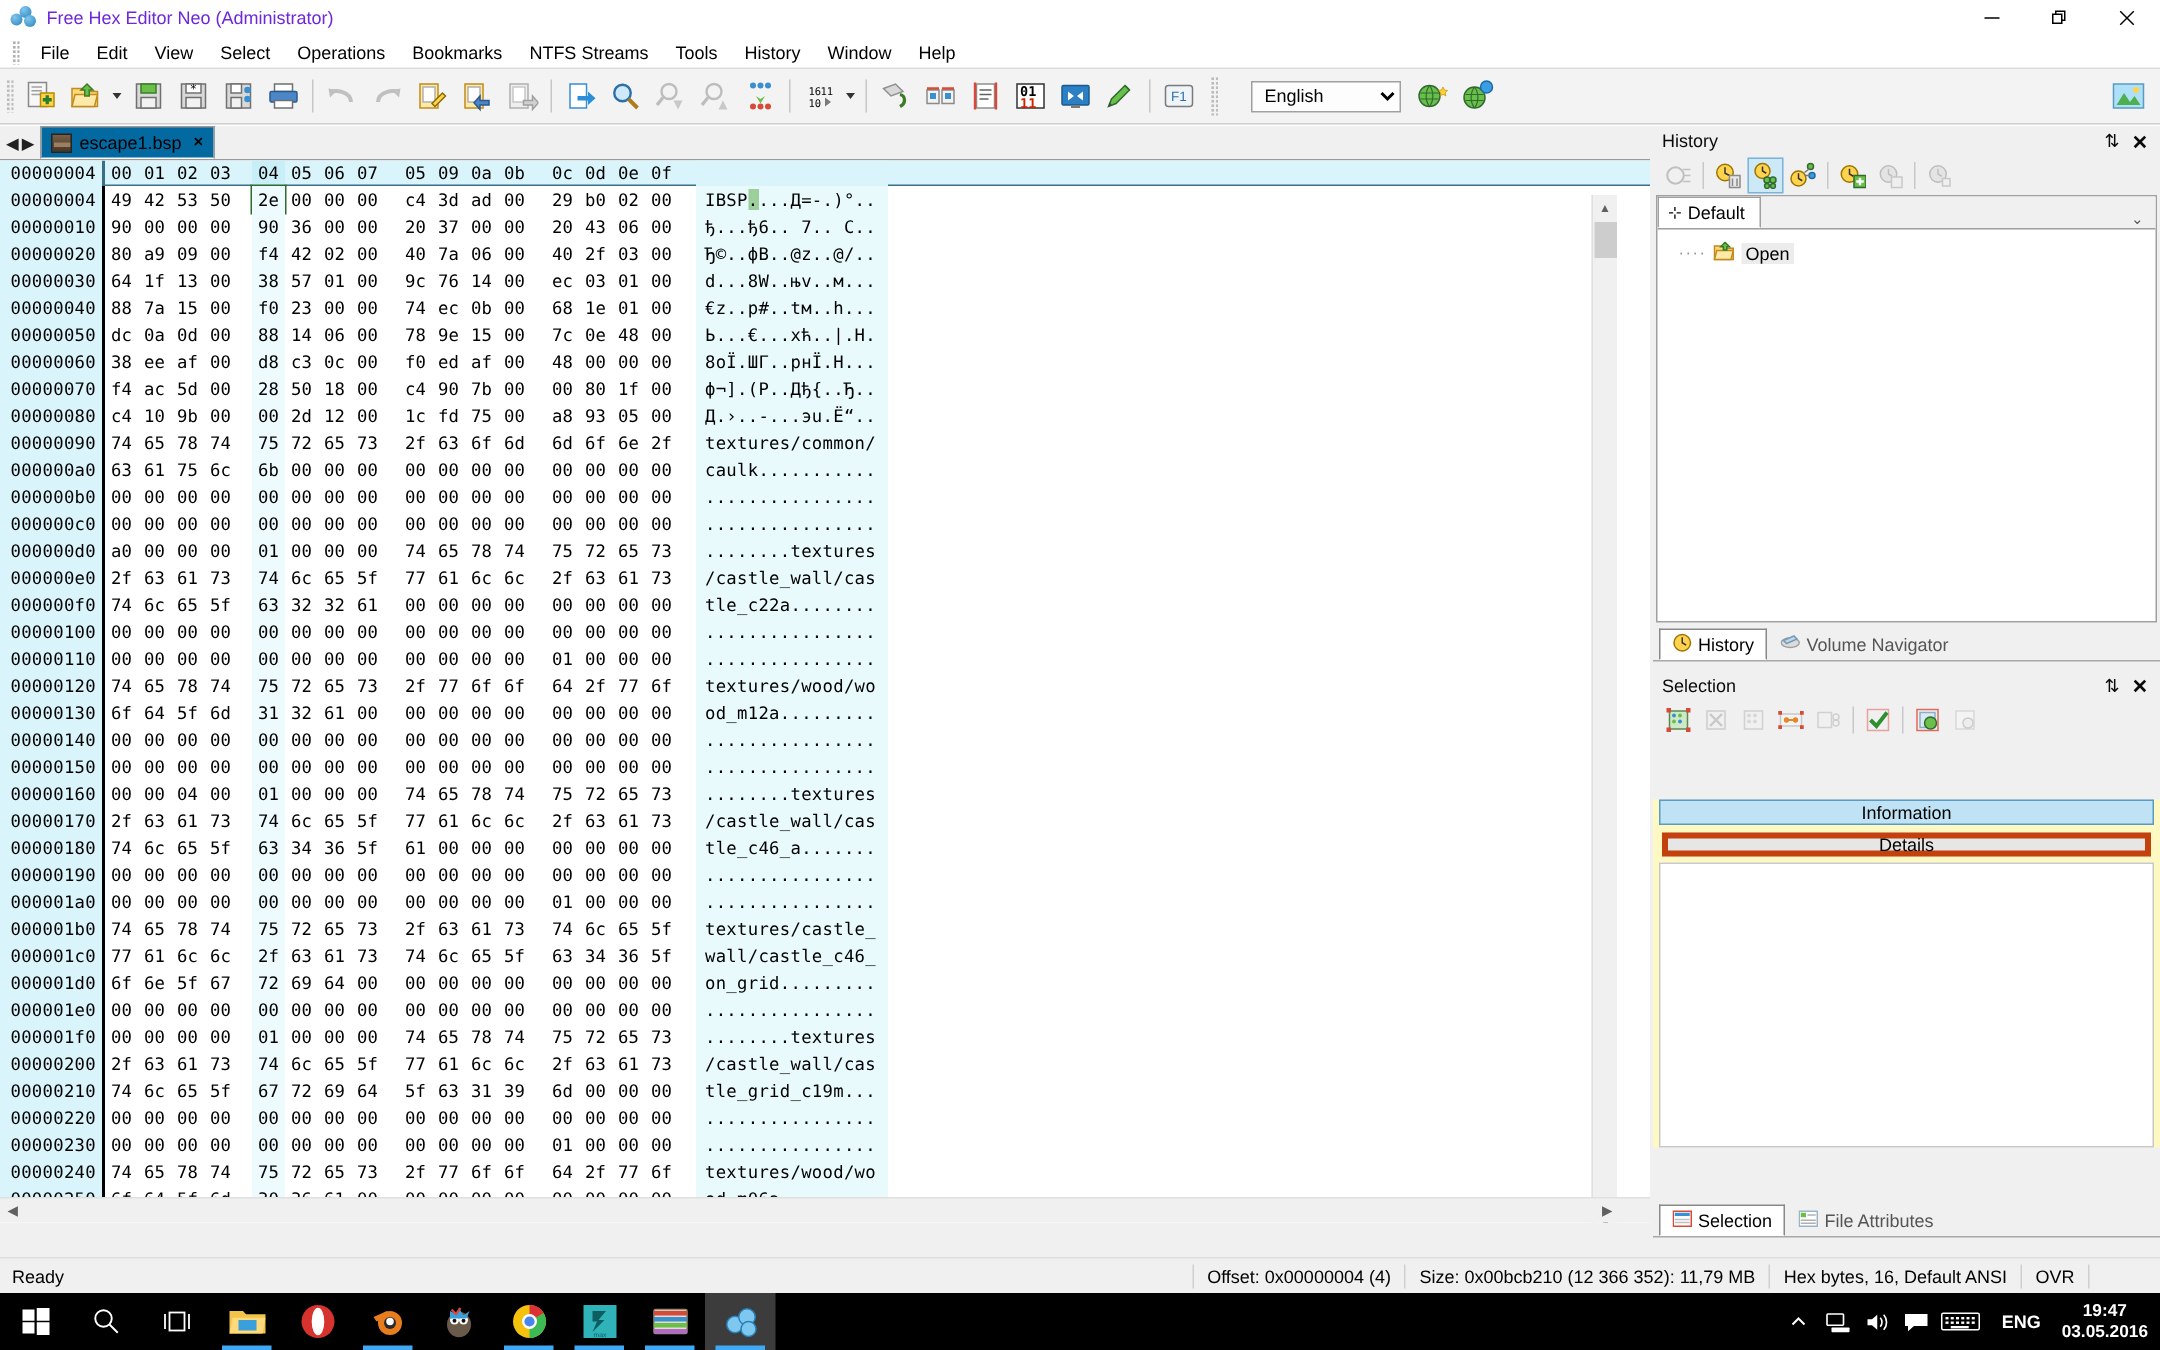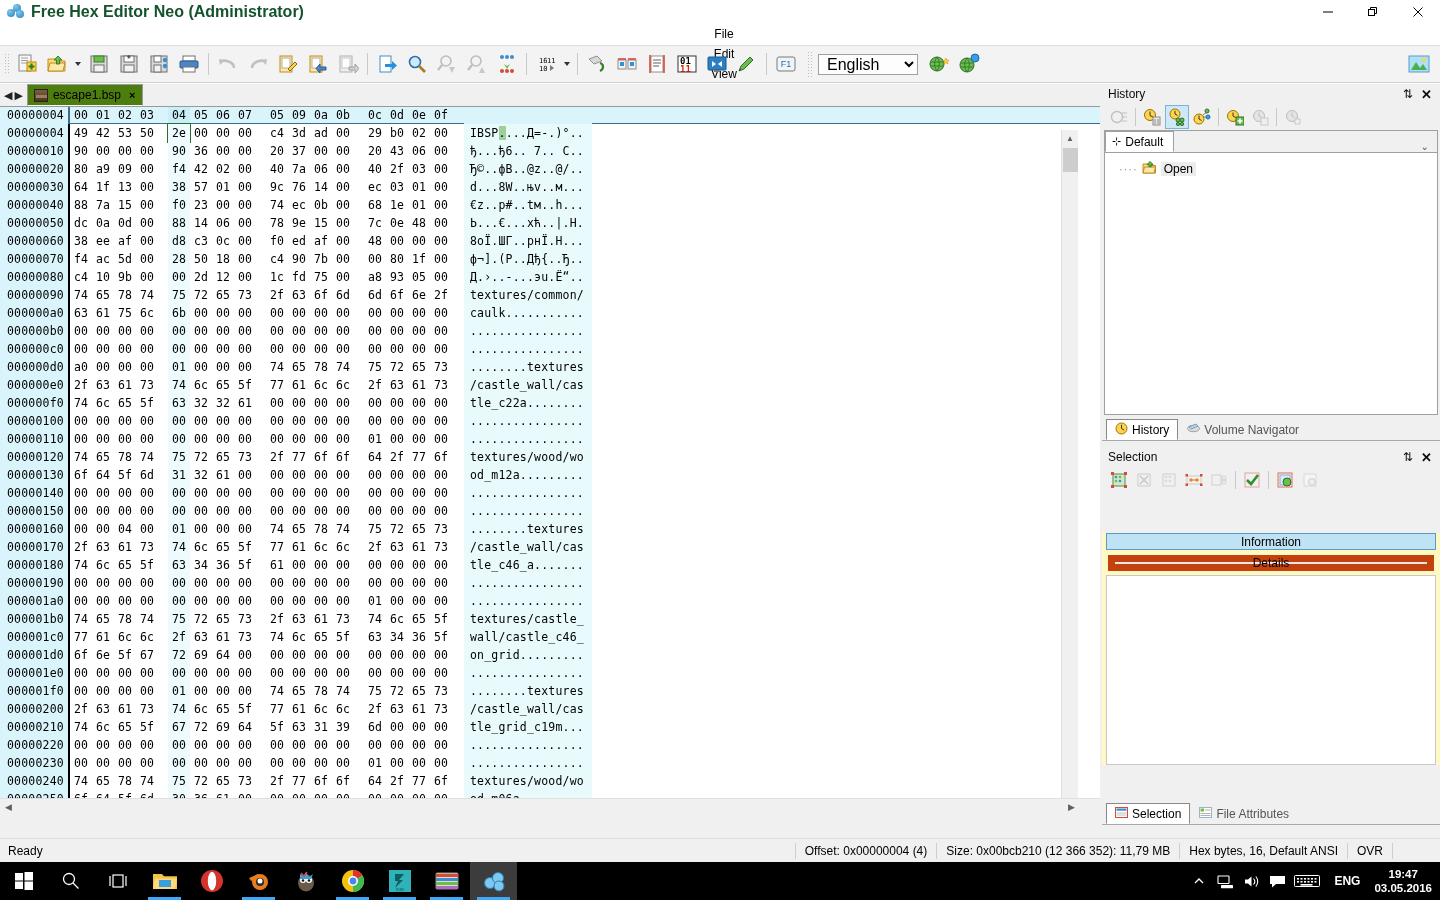--- a/index.html
+++ b/index.html
@@ -17,35 +17,34 @@
   .titlebar {
     height: 24px; background: #ffffff;
     display: flex; align-items: center;
     border-bottom: none;
   }
   .title-icon { width: 18px; height: 16px; margin-left: 7px; margin-right: 6px; position: relative; }
   .tri-ball { position: absolute; border-radius: 50%; background: radial-gradient(circle at 35% 30%, #7ec8f0, #2a7fb8); }
   .tb1 { width: 8px; height: 8px; left: 0px; top: 5px; }
   .tb2 { width: 8px; height: 8px; left: 6px; top: 0px; }
   .tb3 { width: 8px; height: 8px; left: 9px; top: 6px; }
-  .title-text { font-size: 16px; color: #14532d; font-weight: bold; }
+  .title-text { font-size: 12px; color: #6d28d9; }
   .win-controls { margin-left: auto; display: flex; height: 24px; }
   .win-btn {
     width: 45px; height: 24px; display: flex; align-items: center; justify-content: center;
     font-size: 13px; color: #000; font-family: "Liberation Sans", sans-serif;
   }
   .win-btn svg { display: block; }
 
   
   .menubar {
     height: 22px; background: #ffffff;
     display: flex; align-items: center;
     padding-left: 8px;
     border-bottom: 1px solid #dcdcdc;
-    flex-direction: column;
   }
   .menu-grip { width: 5px; height: 16px; margin-right: 5px;
     background-image: radial-gradient(#b0b0b0 40%, transparent 41%);
     background-size: 3px 3px; }
   .menu-item { padding: 3px 9px; font-size: 12px; color: #000; cursor: default; }
 
   
   .toolbar {
     height: 37px; background: #f3f3f3;
     display: flex; align-items: center;
@@ -54,21 +53,21 @@
   }
   .tb-grip { width: 5px; height: 22px; margin-right: 3px;
     background-image: radial-gradient(#bdbdbd 40%, transparent 41%);
     background-size: 3px 3px; }
   .tbtn { width: 30px; height: 30px; display: flex; align-items: center; justify-content: center;
     position: relative; border: 1px solid transparent; border-radius: 2px; }
   .tsep { width: 1px; height: 22px; background: #c8c8c8; margin: 0 4px; }
   .tcaret { width: 12px; height: 30px; display:flex; align-items:center; justify-content:center; }
   .tcaret i { border-left: 3px solid transparent; border-right: 3px solid transparent; border-top: 4px solid #333; }
   .lang-select {
-    margin-left: 0; width: 100px; height: 21px; font-size: 16px;
+    margin-left: 16px; width: 100px; height: 21px; font-size: 12px;
     font-family: "Liberation Sans", sans-serif;
     background: #fdfdfd; border: 1px solid #a0a0a0;
     padding-left: 4px;
   }
   .tb-right-sep { width: 5px; height: 26px; margin: 0 6px;
     background-image: radial-gradient(#bdbdbd 40%, transparent 41%);
     background-size: 3px 3px; }
   .toolbar-spacer { flex: 1; }
 
   
@@ -78,21 +77,21 @@
   .doc-tabstrip {
     position: absolute; top: 0; left: 0; width: 1100px; height: 23px;
     background: #f0f0f0; display: flex; align-items: flex-end;
     border-bottom: 1px solid #999;
   }
   .nav-arrows { display: flex; align-items: center; height: 22px; padding: 0 4px; gap: 2px; }
   .nav-arrows span { font-size: 11px; color: #222; }
   .doc-tab {
     display: flex; align-items: center; gap: 5px;
     height: 22px; padding: 0 7px 0 6px;
-    background: #4d7c0f; border: 1px solid #999; border-bottom: 1px solid #fff;
+    background: #0369a1; border: 1px solid #999; border-bottom: 1px solid #fff;
     font-size: 12px;
   }
   .doc-tab .tab-thumb {
     width: 14px; height: 13px;
     background: linear-gradient(#7a5f46, #4a3524);
     border: 1px solid #2e2218;
     position: relative; overflow: hidden;
   }
   .doc-tab .tab-thumb::after {
     content: ''; position: absolute; left: 1px; top: 5px; width: 11px; height: 3px;
@@ -195,21 +194,21 @@
   .sel-body { background: #fef9c3; margin-top: 40px; }
   .info-band {
     margin: 4px 4px 0 4px; height: 17px; background: #bfe2f5; border: 1px solid #5a9bc4;
     display: flex; align-items: center; justify-content: center; font-size: 12px;
   }
   .info-table { margin: 3px 6px 0 6px; border: 1px solid #b5b5b5; background: #ffffff; }
   .info-table table { border-collapse: collapse; width: 100%; font-size: 12px; }
   .info-table td { padding: 1px 5px; border-right: 1px solid #dadada; height: 17px; }
   .info-table tr td:last-child { border-right: none; }
   .details-band {
-    margin: 5px 6px 0 6px; height: 16px; background: #e6e6e6; border: 7px solid #c2410c;
+    margin: 5px 6px 0 6px; height: 16px; background: #e6e6e6; border: 4px solid #c2410c;
     display: flex; align-items: center; justify-content: center; font-size: 12px;
   }
   .sel-fill { background: #ffffff; margin: 4px 4px 0 4px; height: 190px; border: 1px solid #c8c8c8; }
 
   
   .statusbar {
     position: absolute; top: 838px; left: 0; width: 1440px; height: 24px;
     background: #f0f0f0; display: flex; align-items: center;
     border-top: 1px solid #dedede; font-size: 12px;
   }

